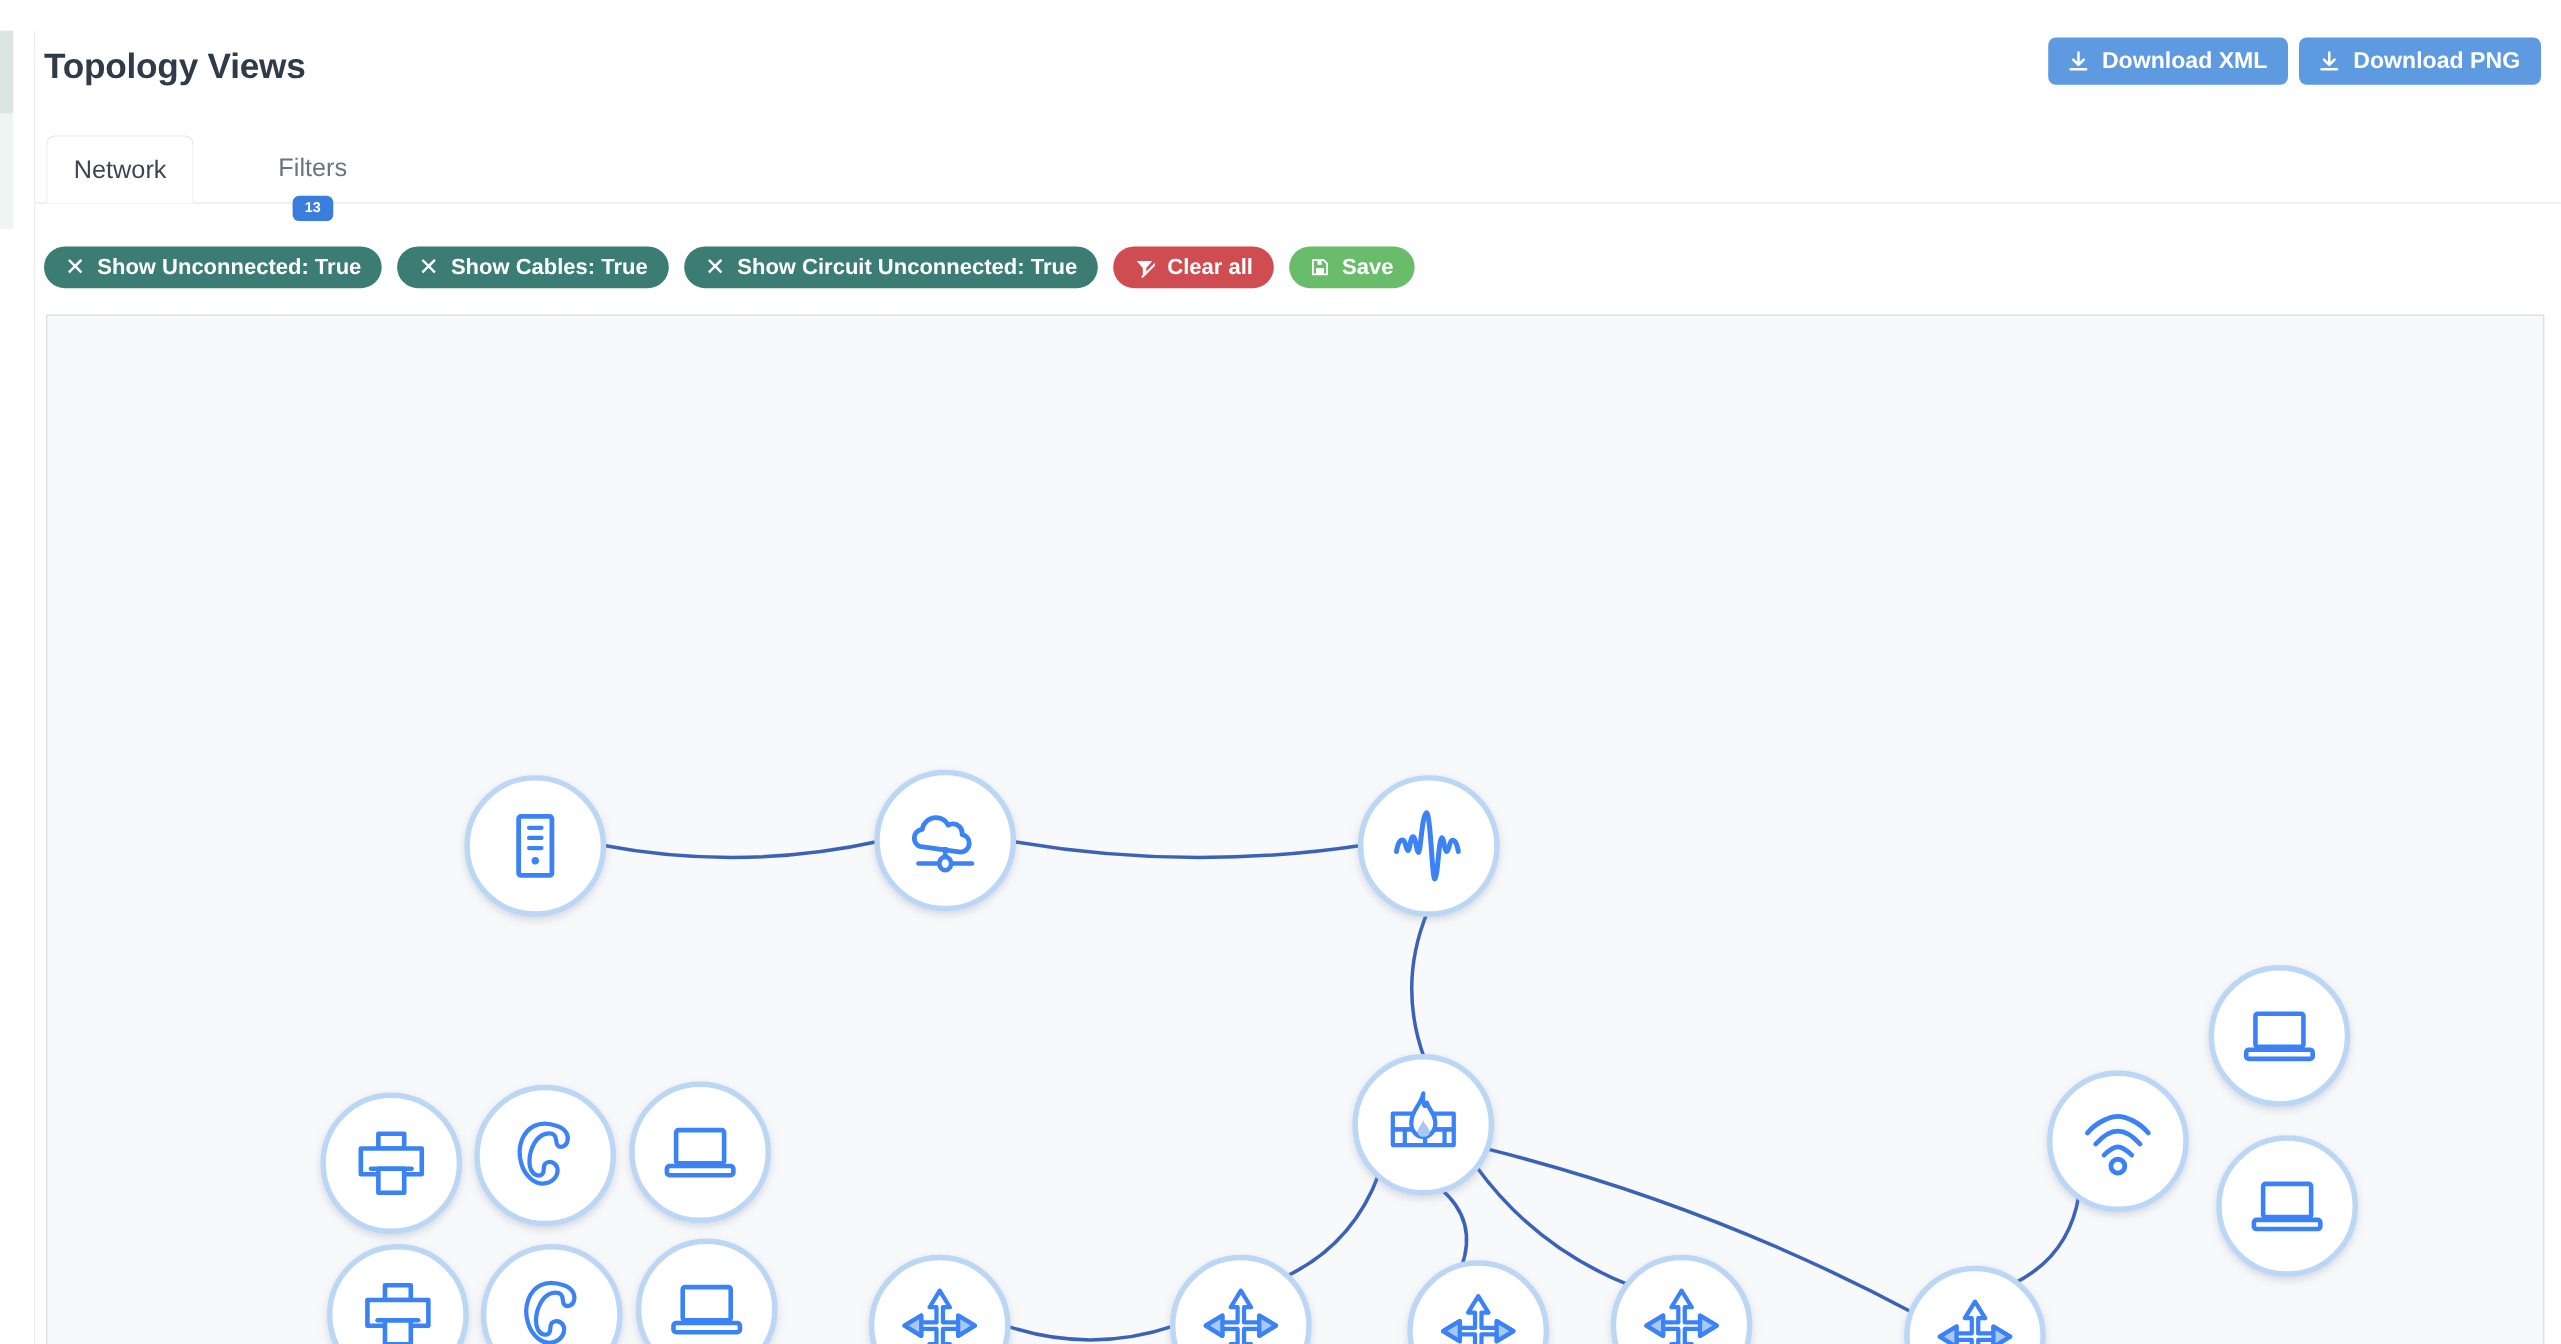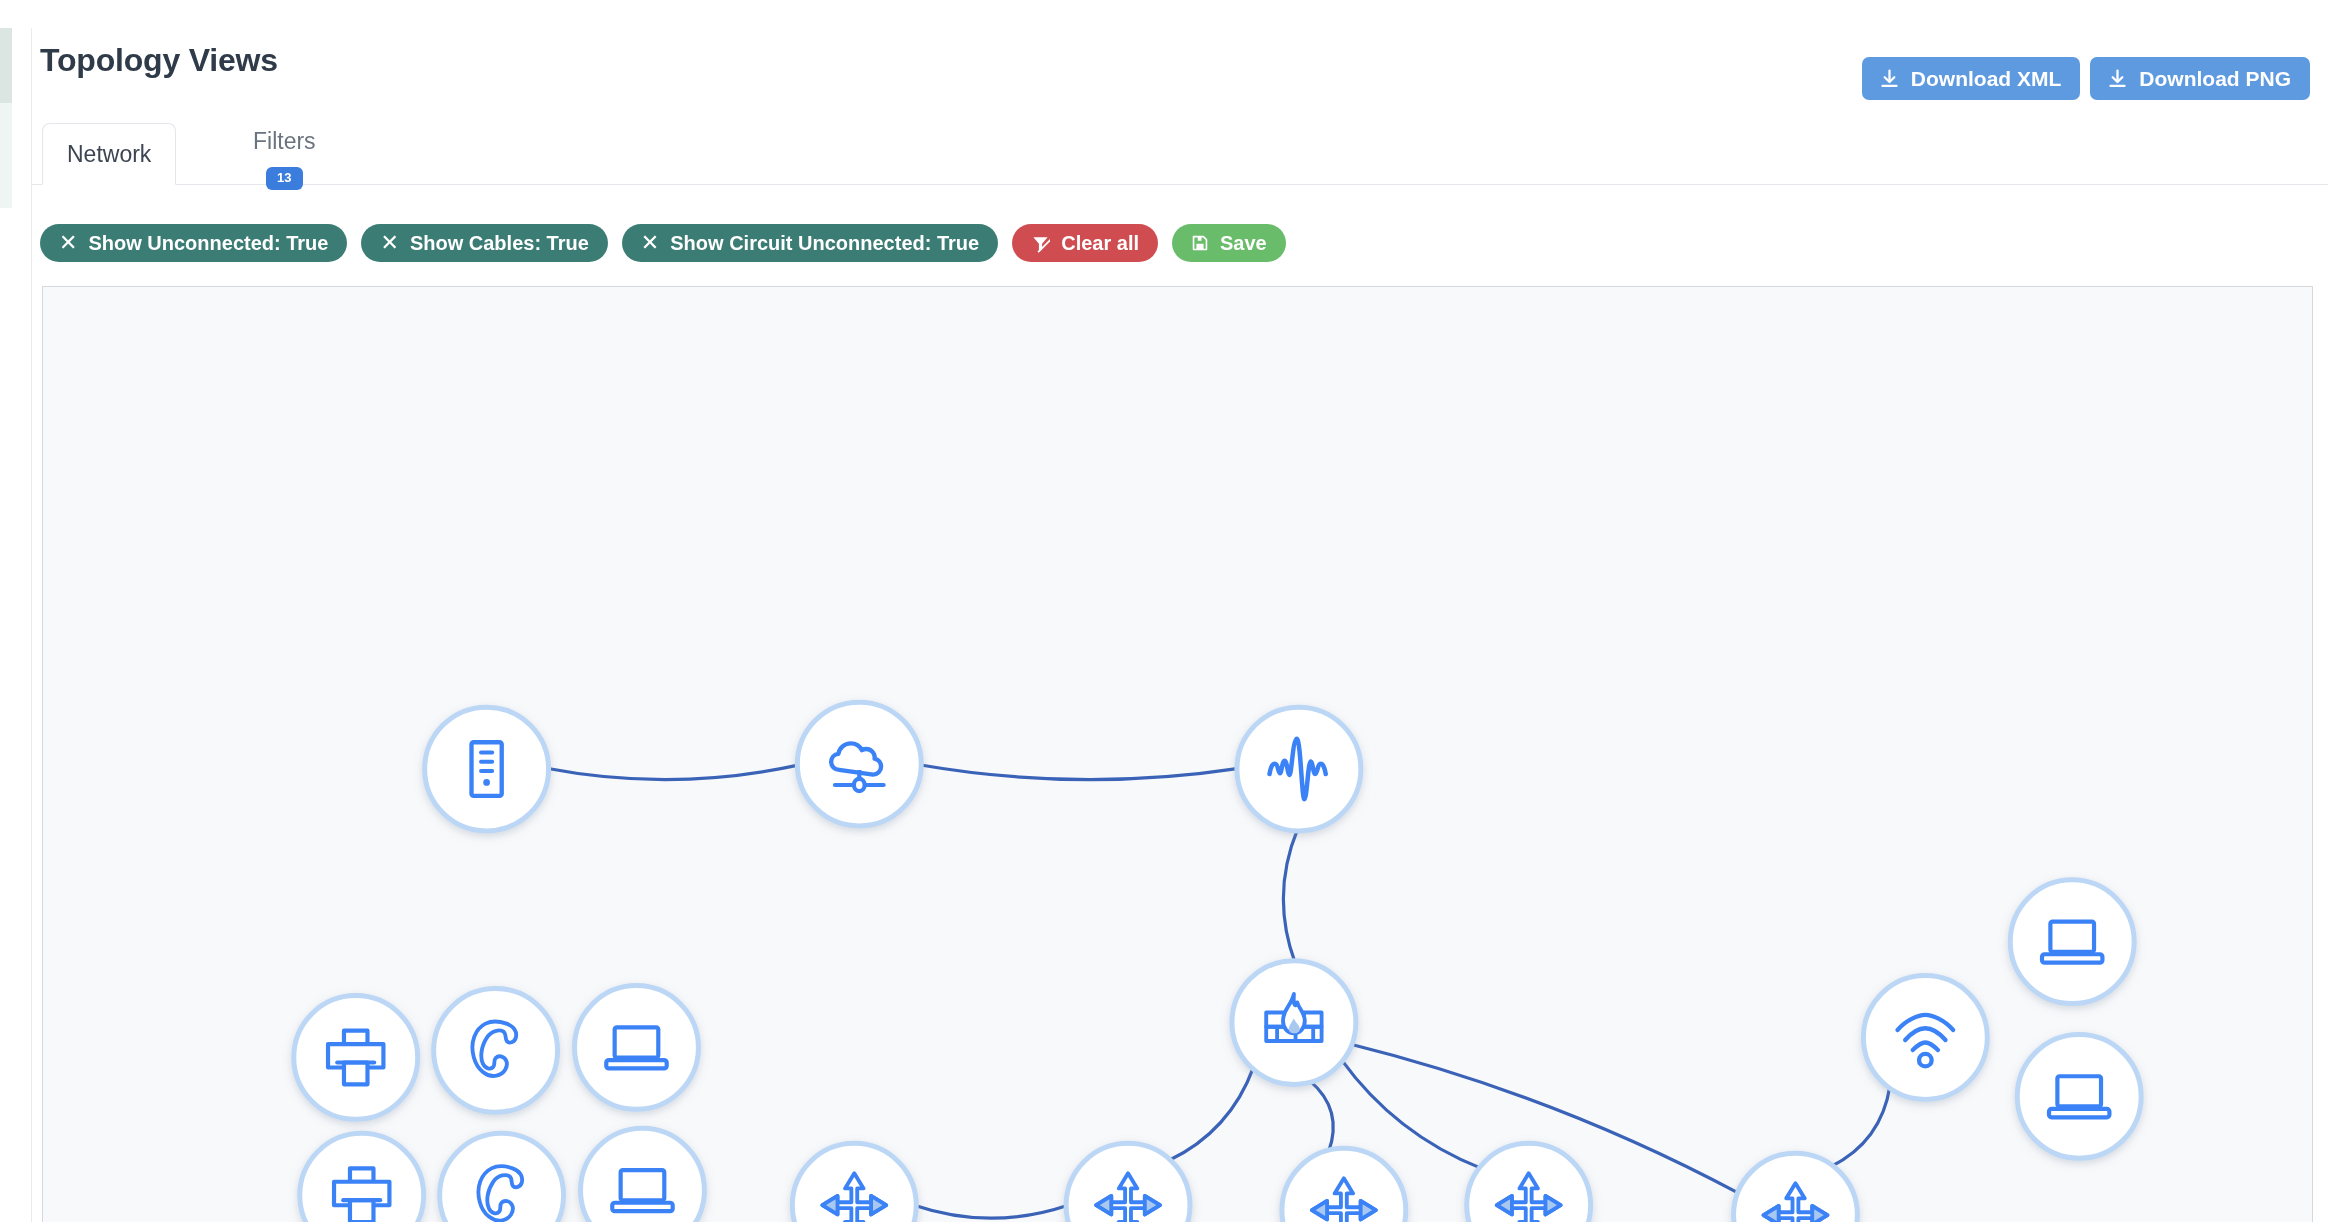--- a/index.html
+++ b/index.html
@@ -15,21 +15,21 @@
   .left-rail { position:absolute; left:0; top:0; width:42px; height:1222px; background:#ffffff; }
   .rail-strip { position:absolute; left:0; top:1080; width:12px; height:180px; background:#eef5f2; }
   .rail-strip2 { position:absolute; left:0; top:1130; width:12px; height:75px; background:#dbe5e1; }
   .rail-line { position:absolute; left:31px; top:0; width:1px; height:1222px; background:#e9ecef; }
 
   
   .page-title {
     position:absolute; left:40px; top:14px;
     font-size:32px; font-weight:700; color:#2f3b49; letter-spacing:-0.2px;
   }
-  .hdr-btns { position:absolute; right:18px; top:29px; display:flex; gap:10px; }
+  .hdr-btns { position:absolute; right:18px; top:6px; display:flex; gap:10px; }
   .btn-dl {
     display:flex; align-items:center; gap:11px;
     background:#5e9ae0; color:#ffffff;
     border:none; border-radius:7px;
     padding:11px 19px 11px 17px;
     font-size:21px; font-weight:600;
     font-family:"Liberation Sans", sans-serif;
     cursor:pointer; white-space:nowrap;
     line-height:1;
   }
@@ -38,21 +38,21 @@
   
   .tabbar {
     position:absolute; left:32px; top:95px; right:0; height:62px;
   }
   .tabbar-underline {
     position:absolute; left:0; top:61px; right:-32px; height:1px; background:#e3e6ea;
   }
   .tab {
     position:absolute; top:0; height:62px;
     display:flex; align-items:center; gap:12px;
-    padding:4px 24px;
+    padding:15px 24px;
     font-size:23px; color:#6b747e;
     cursor:pointer; background:transparent;
     border:1px solid transparent;
     text-align:right;
   }
   .tab.active {
     left:10px;
     color:#3c4551;
     background:#ffffff;
     border:1px solid #e3e6ea;

